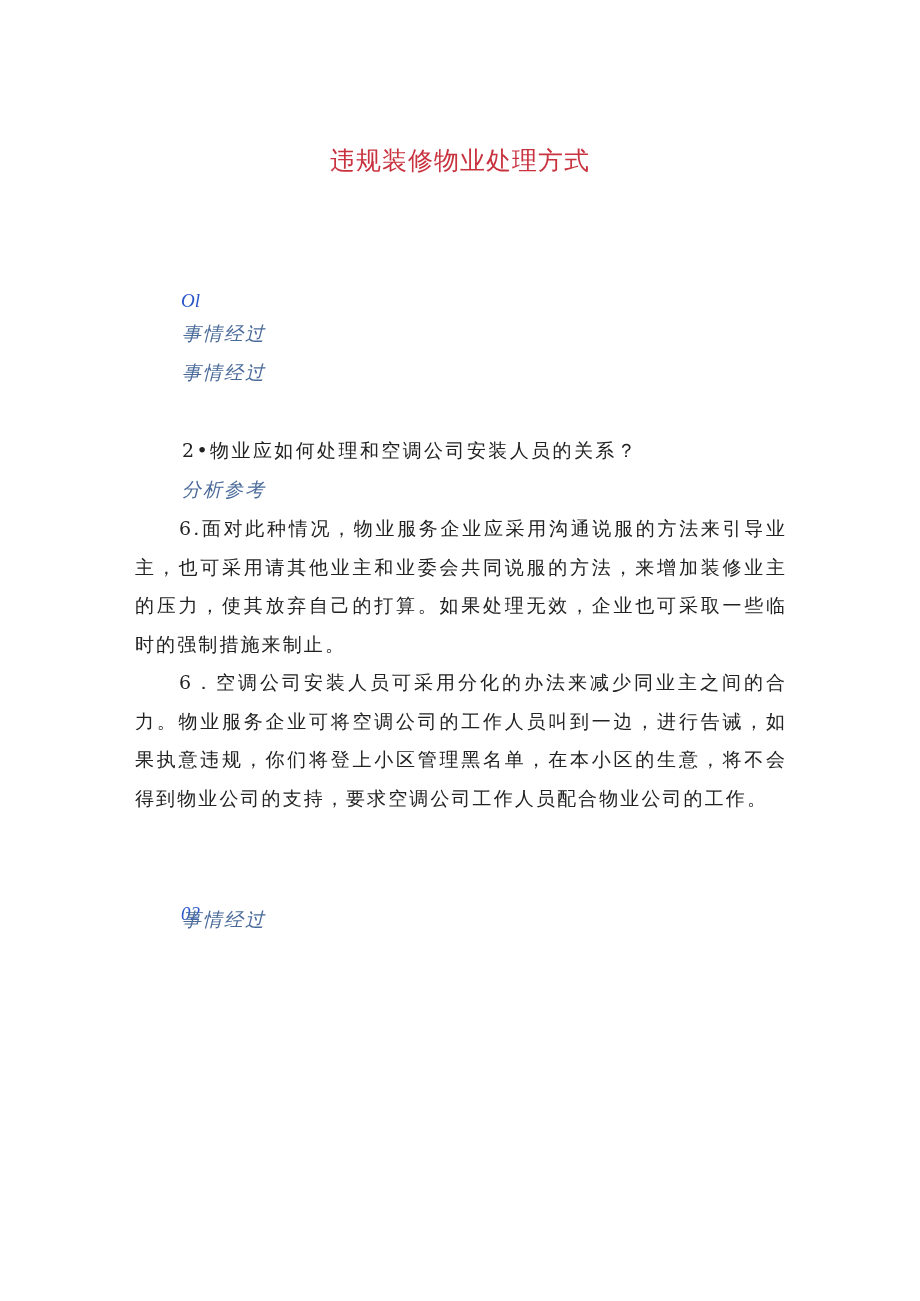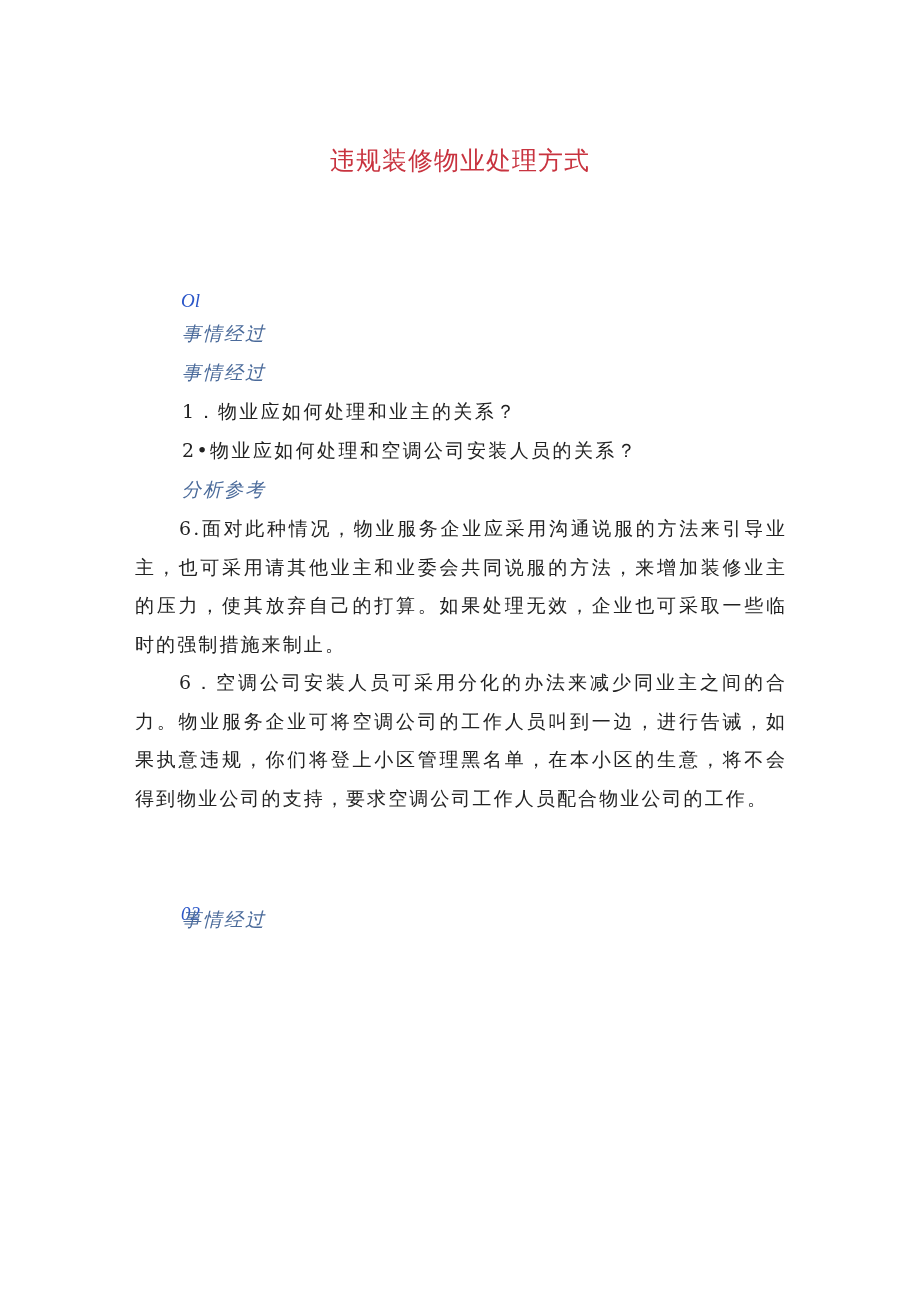--- a/index.html
+++ b/index.html
@@ -22,21 +22,20 @@
 <body>
 
 <div class="page">
   <div class="title">违规装修物业处理方式</div>
 
   <div class="secnum" style="top:242px;">Ol</div>
 
   <div class="heading" style="top:318px;">事情经过</div>
   <div class="heading" style="top:357px;">事情经过</div>
 
-  <div class="qline" style="top:396px;">1．物业应如何处理和业主的关系？</div>
   <div class="qline" style="top:435px;">2•物业应如何处理和空调公司安装人员的关系？</div>
 
   <div class="heading" style="top:474px;">分析参考</div>
 
   <div class="para" style="top:509px;">6.面对此种情况，物业服务企业应采用沟通说服的方法来引导业主，也可采用请其他业主和业委会共同说服的方法，来增加装修业主的压力，使其放弃自己的打算。如果处理无效，企业也可采取一些临时的强制措施来制止。</div>
   <div class="para" style="top:663px;">6．空调公司安装人员可采用分化的办法来减少同业主之间的合力。物业服务企业可将空调公司的工作人员叫到一边，进行告诫，如果执意违规，你们将登上小区管理黑名单，在本小区的生意，将不会得到物业公司的支持，要求空调公司工作人员配合物业公司的工作。</div>
 
   <div class="secnum" style="top:855px;">02</div>
 
   <div class="heading" style="top:904px;">事情经过</div>

